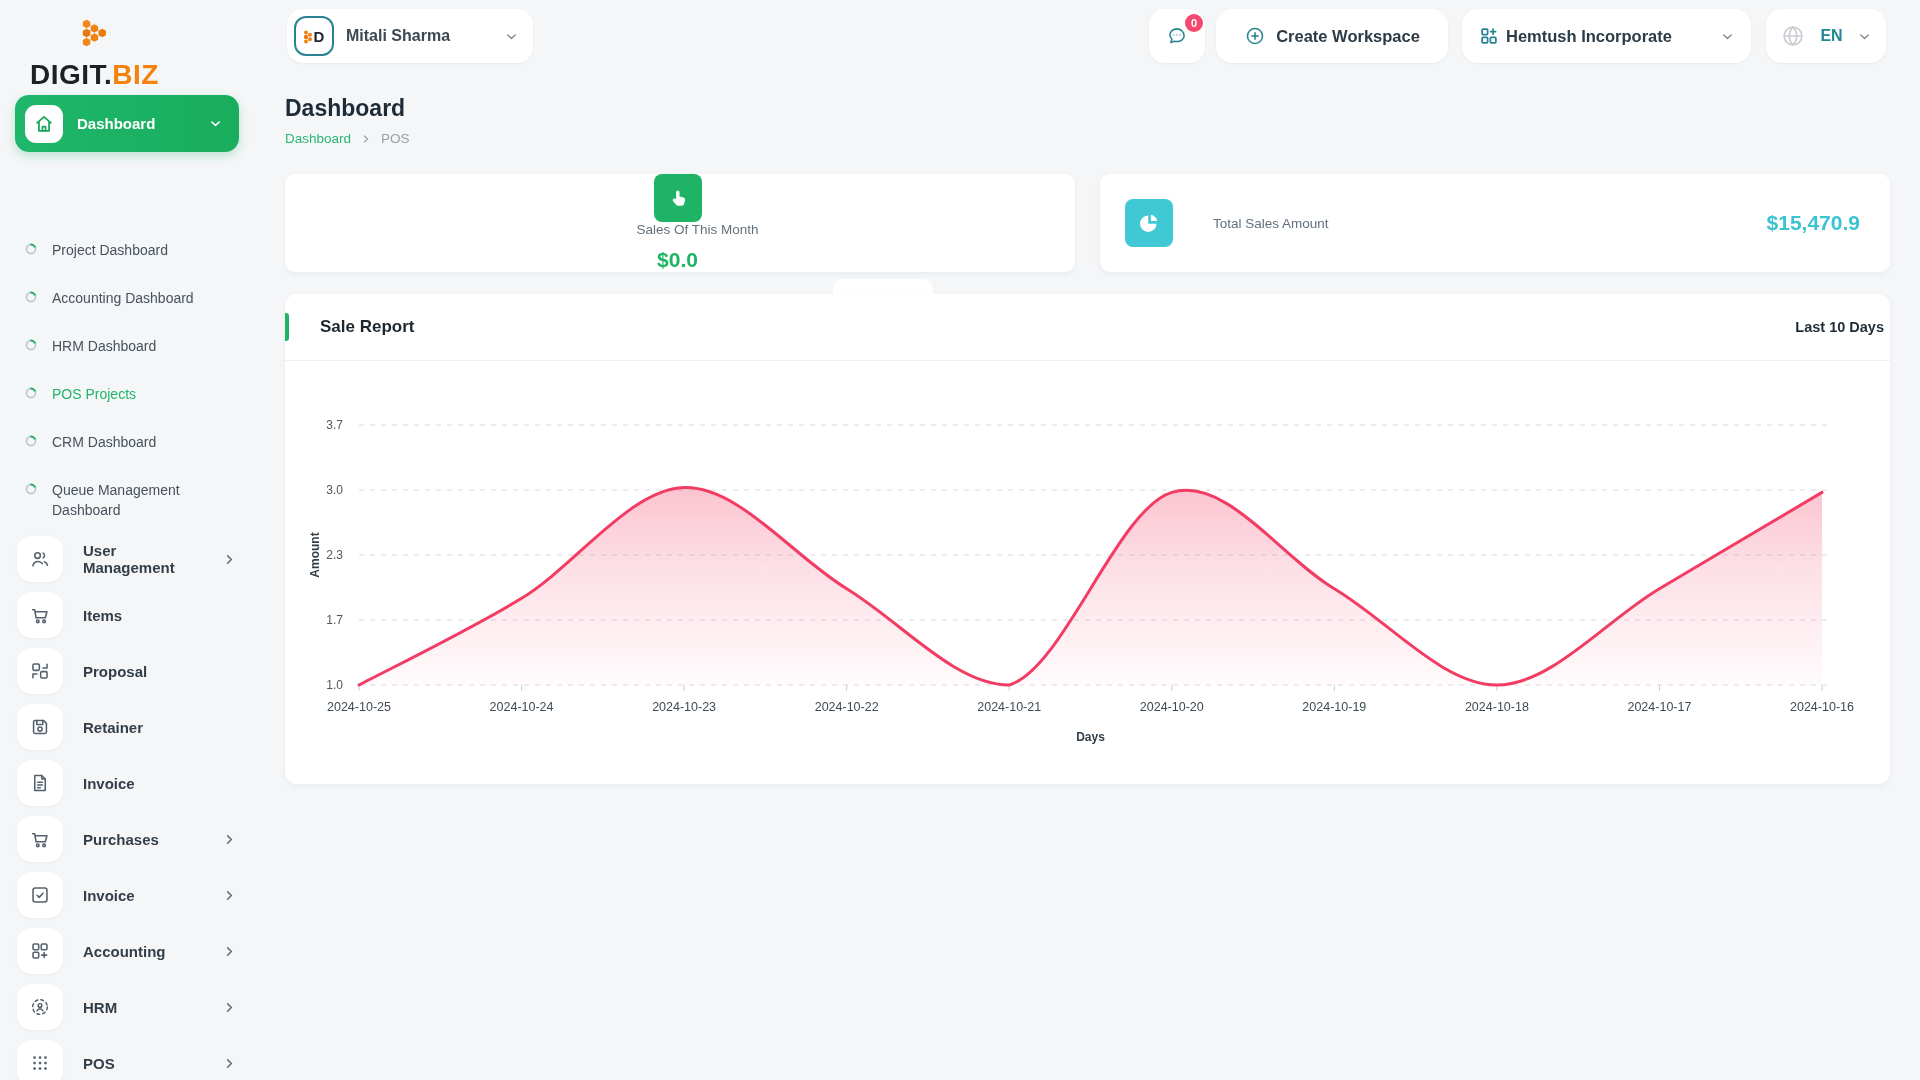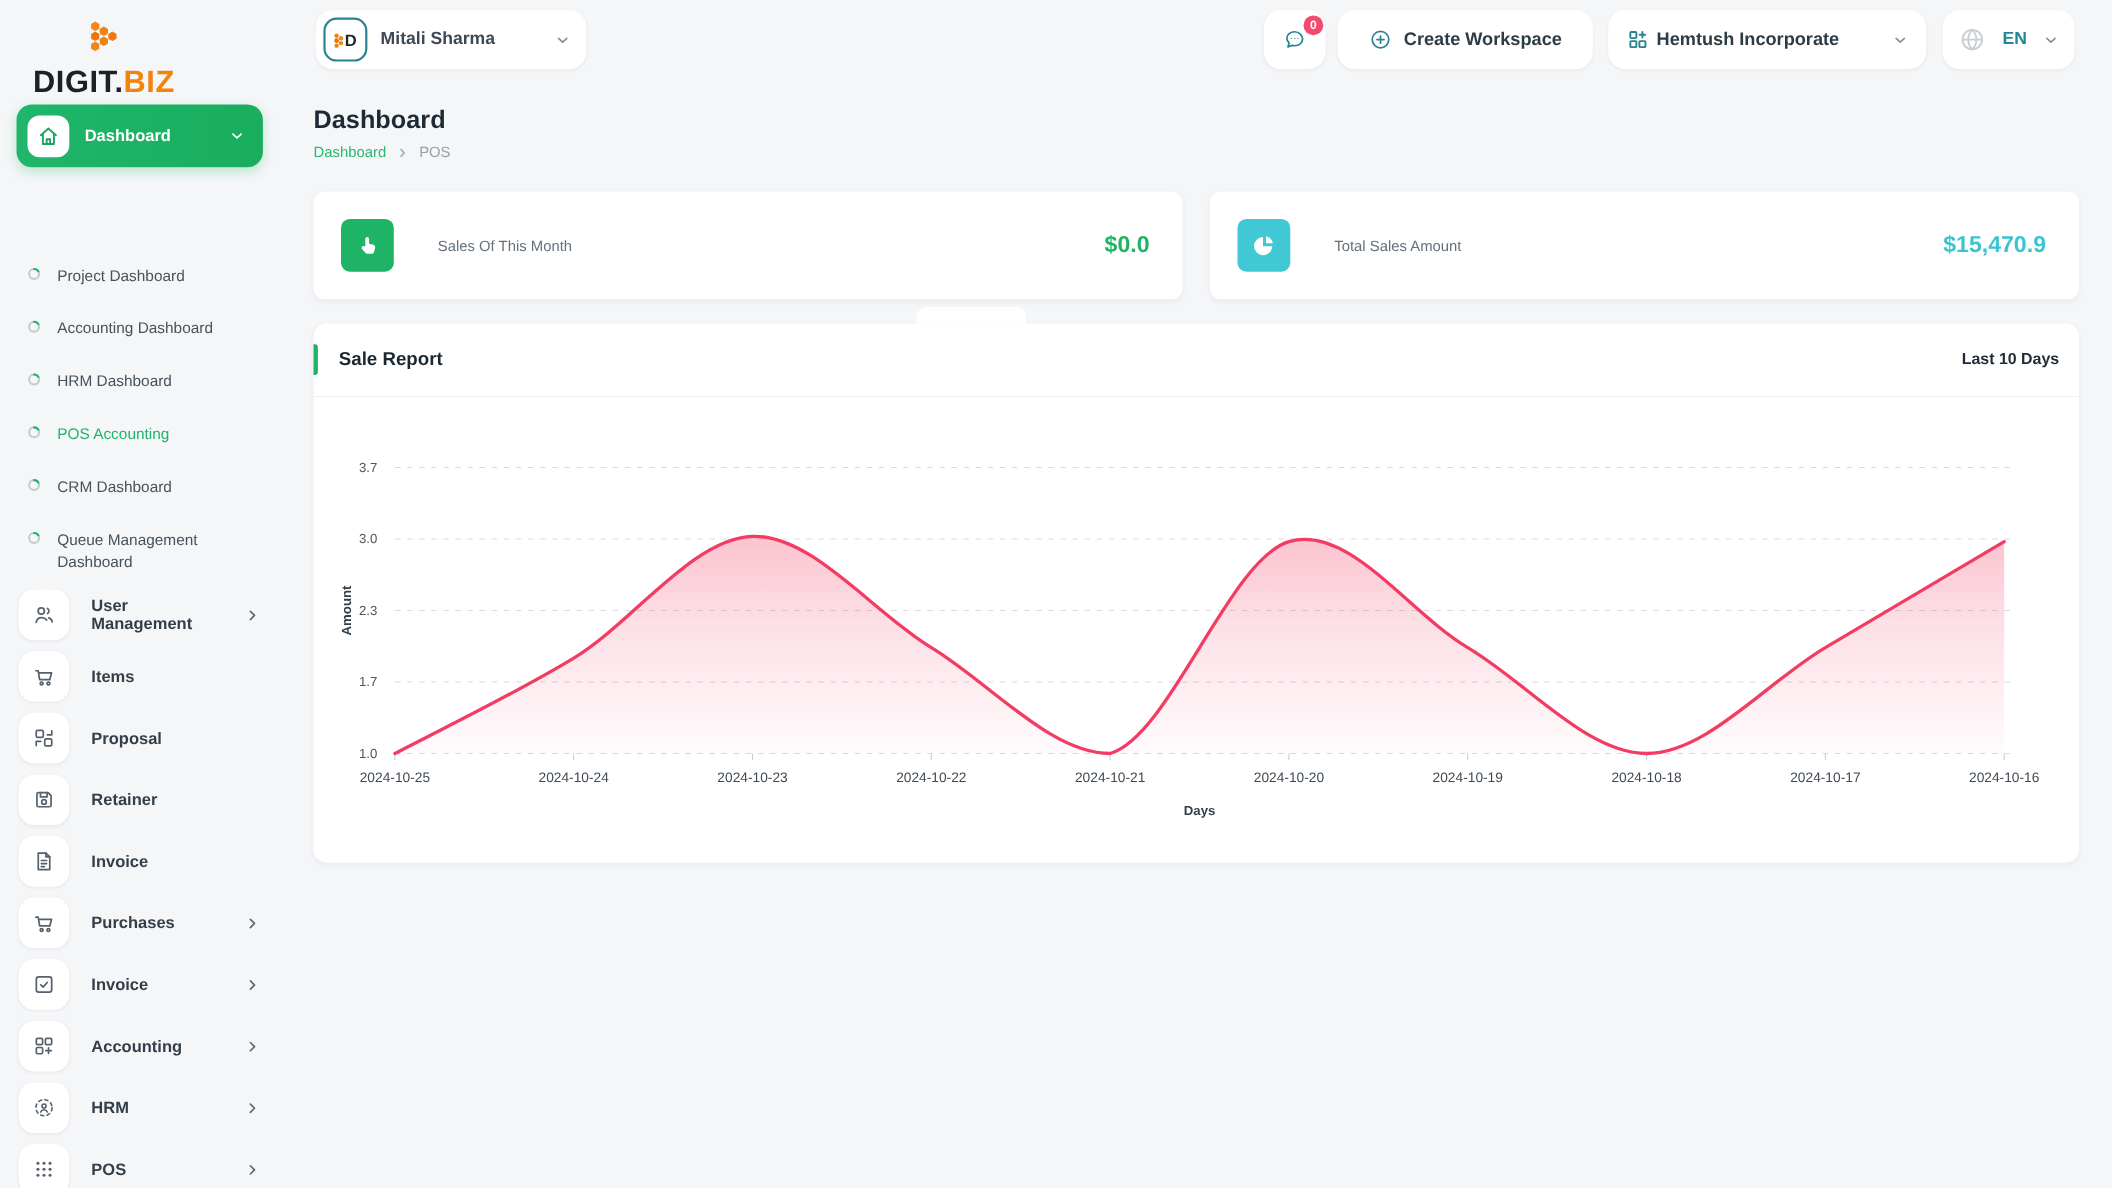--- a/index.html
+++ b/index.html
@@ -56,35 +56,35 @@
 
   
   .page-title { position:absolute; left:285px; top:95px; font-size:23px; font-weight:bold; color:#1e2b37; }
   .breadcrumb { position:absolute; left:285px; top:131px; display:flex; align-items:center; gap:9px; font-size:13.5px; }
   .bc-link { color:#2bb673; cursor:pointer; }
   .bc-sep { color:#9aa3ab; }
   .bc-current { color:#98a1a9; }
 
   .stat-card { position:absolute; top:174px; width:790px; height:98px; background:#fff; border-radius:10px;
                box-shadow:0 2px 6px rgba(25,39,52,.05); display:flex; align-items:center; padding:0 30px 0 25px; }
-  .stat-card.c1 { left:285px; }
+  .stat-card.c1 { left:285px;flex-direction:column; }
   .stat-card.c2 { left:1100px; }
   .stat-icon { width:48px; height:48px; border-radius:8px; display:flex; align-items:center; justify-content:center; flex:none; }
   .stat-icon.green { background:#1fb365; }
   .stat-icon.cyan  { background:#41c8d5; }
   .stat-label { font-size:13.5px; color:#64707b; margin-left:40px; flex:1; }
   .stat-value { font-size:21px; font-weight:bold; }
   .stat-value.green { color:#1fb365; }
   .stat-value.cyan  { color:#3cc3d2; }
 
   .card-notch { position:absolute; left:833px; top:279px; width:100px; height:16px; background:#fff;
                 border-radius:10px 10px 0 0; }
   .chart-card { position:absolute; left:285px; top:294px; width:1605px; height:490px; background:#fff;
                 border-radius:12px; box-shadow:0 2px 6px rgba(25,39,52,.05); }
-  .chart-head { position:absolute; left:0; top:0; width:100%; height:66px; display:flex; align-items:center; }
+  .chart-head { position:absolute; left:12px; top:0; width:100%; height:66px; display:flex; align-items:center; }
   .accent-bar { position:absolute; left:0; top:19px; width:4px; height:28px; background:#1fb365; border-radius:0 3px 3px 0; }
   .chart-title { margin-left:23px; font-size:17px; font-weight:bold; color:#1b2730; }
   .chart-range { margin-left:auto; margin-right:18px; font-size:14.5px; font-weight:bold; color:#1f2b36; }
   .chart-divider { position:absolute; left:0; top:66px; width:100%; height:1px; background:#eef0f3; }
   #chart-area { position:absolute; left:0; top:0; width:1605px; height:490px; }
 </style>
 </head>
 <body>
 
 <div class="topbar">
@@ -223,21 +223,21 @@
     <span class="sub-label">HRM Dashboard</span>
   </div>
 
   <div class="sub-item active">
     <span class="bullet">
           <svg width="14" height="14" viewBox="0 0 14 14" fill="none">
             <circle cx="7" cy="7" r="4.5" stroke="#c2cad2" stroke-width="1.9"></circle>
             <path d="M7 2.5a4.5 4.5 0 0 1 3.9 2.2" stroke="#25b46b" stroke-width="1.9" stroke-linecap="round"></path>
           </svg>
         </span>
-    <span class="sub-label">POS Accounting</span>
+    <span class="sub-label">POS Projects</span>
   </div>
 
   <div class="sub-item">
     <span class="bullet">
           <svg width="14" height="14" viewBox="0 0 14 14" fill="none">
             <circle cx="7" cy="7" r="4.5" stroke="#c2cad2" stroke-width="1.9"></circle>
             <path d="M7 2.5a4.5 4.5 0 0 1 3.9 2.2" stroke="#25b46b" stroke-width="1.9" stroke-linecap="round"></path>
           </svg>
         </span>
     <span class="sub-label">CRM Dashboard</span>

